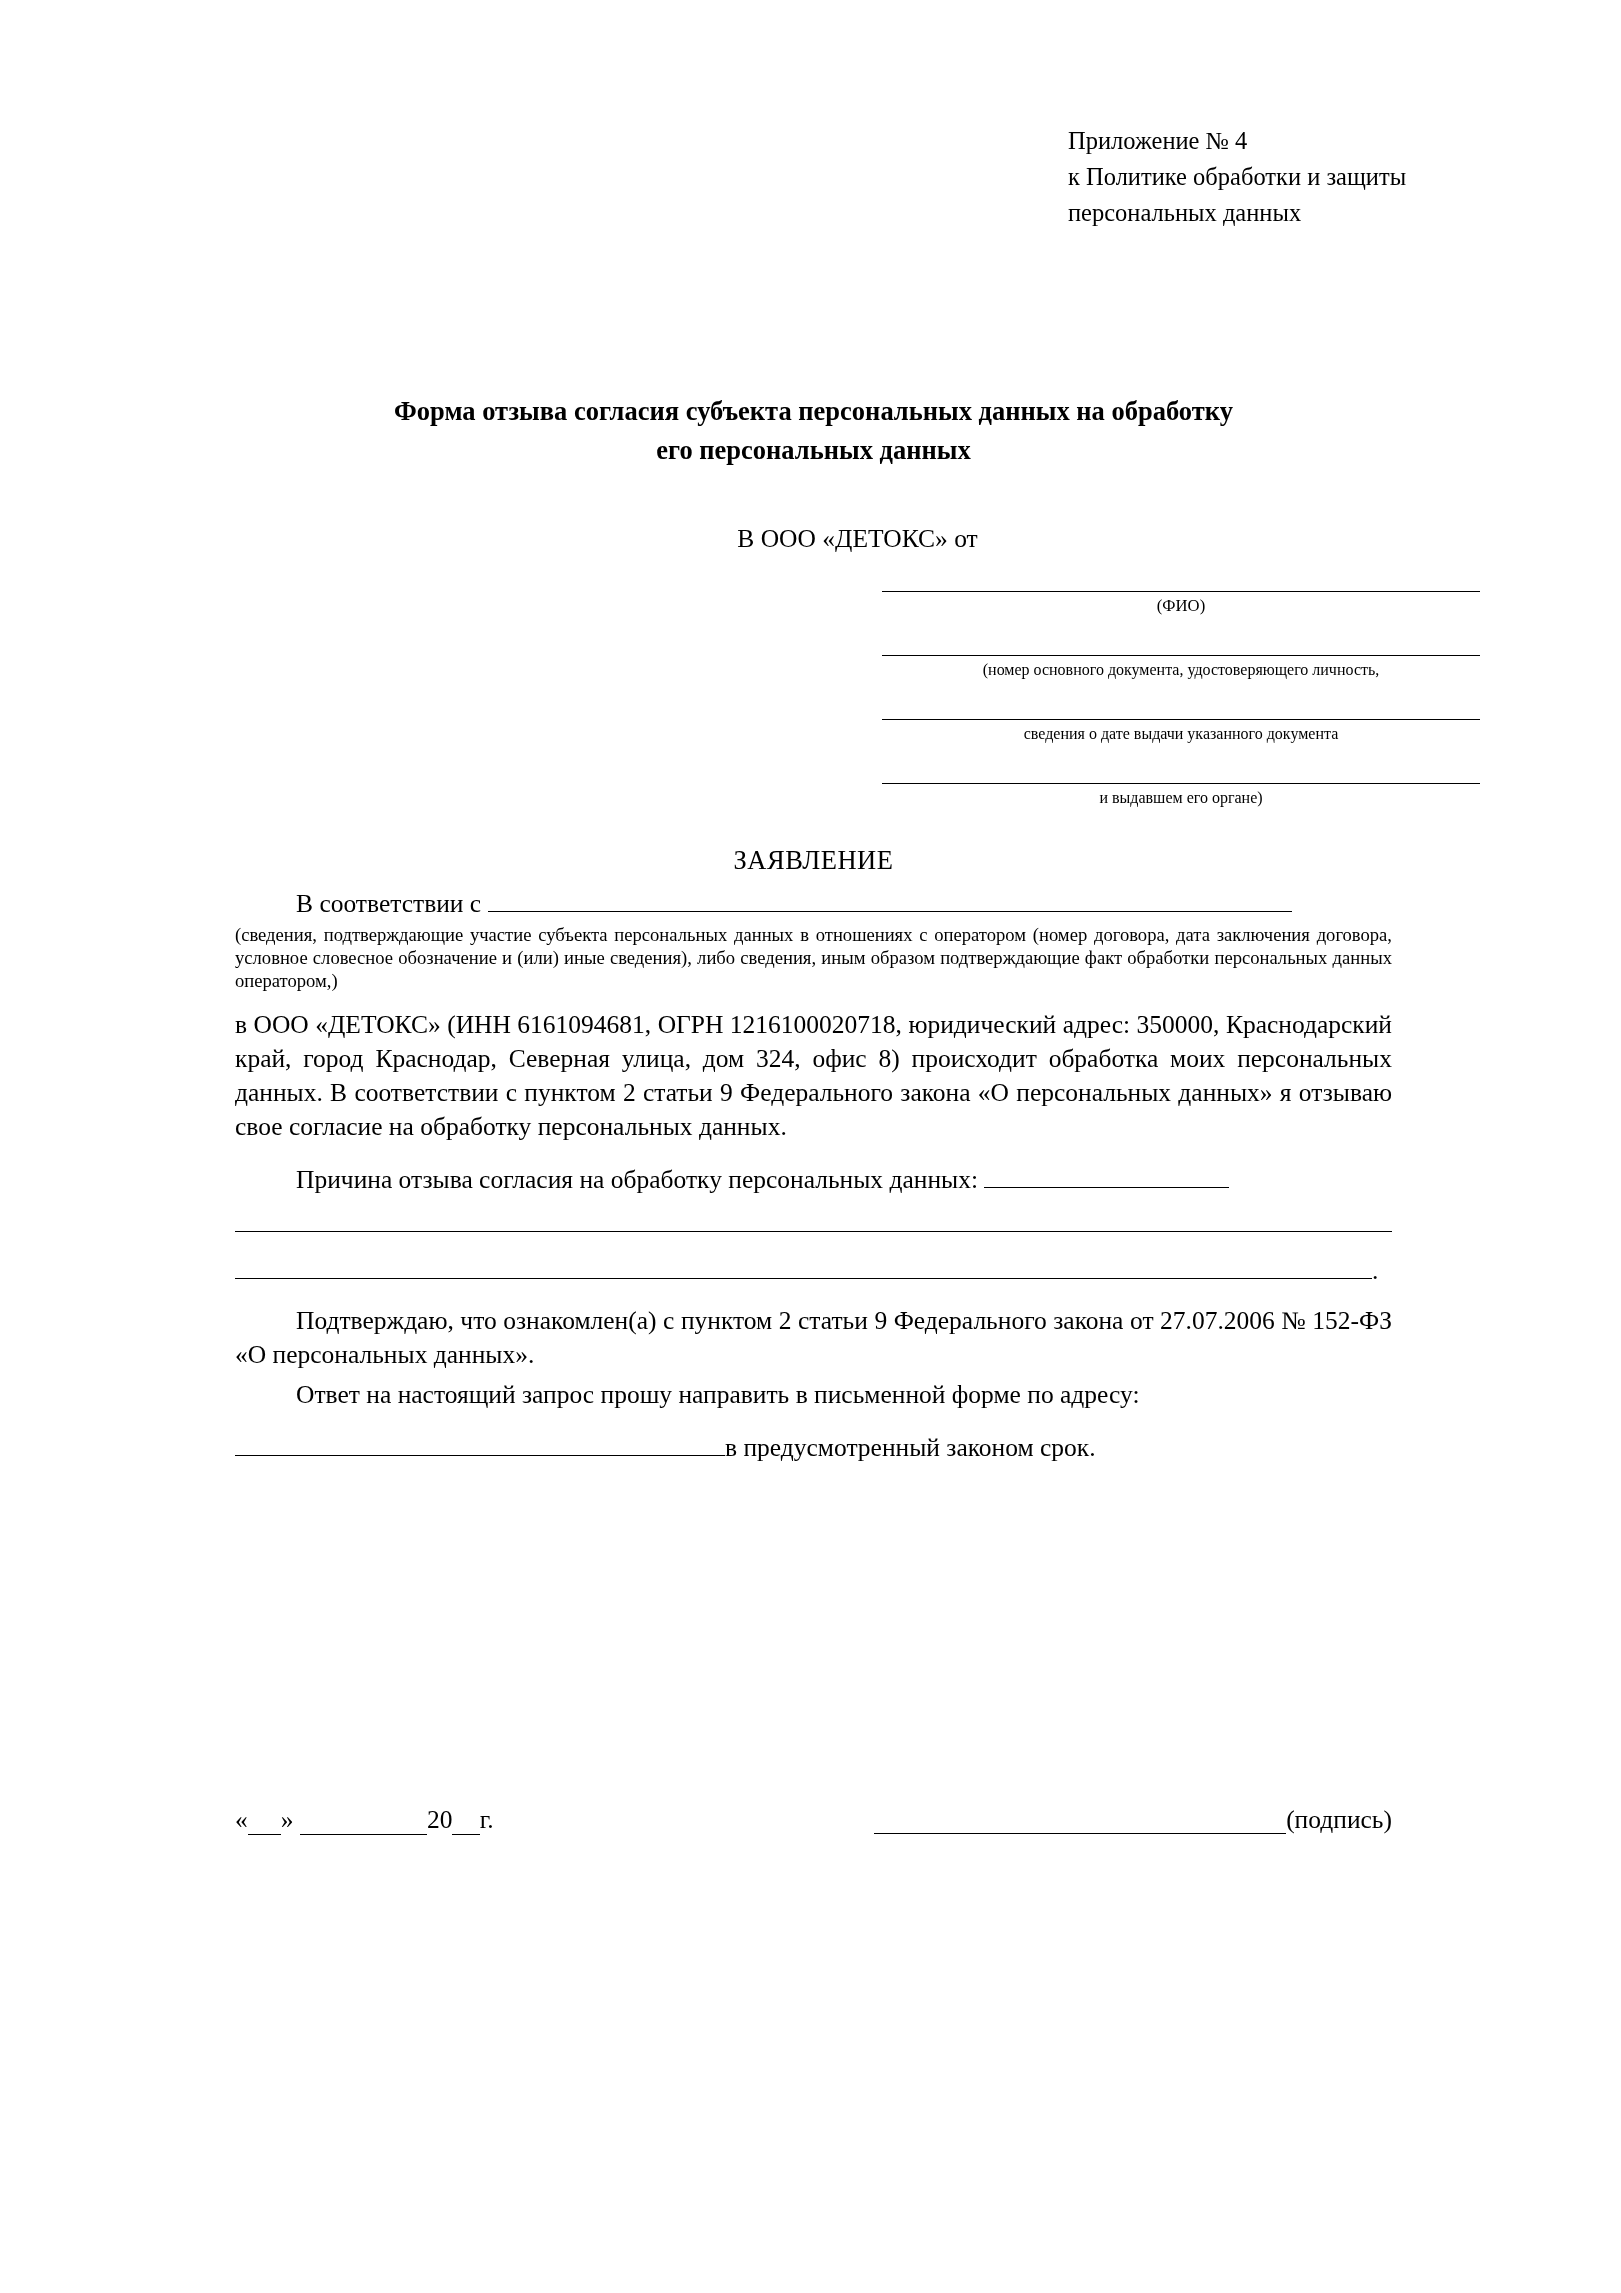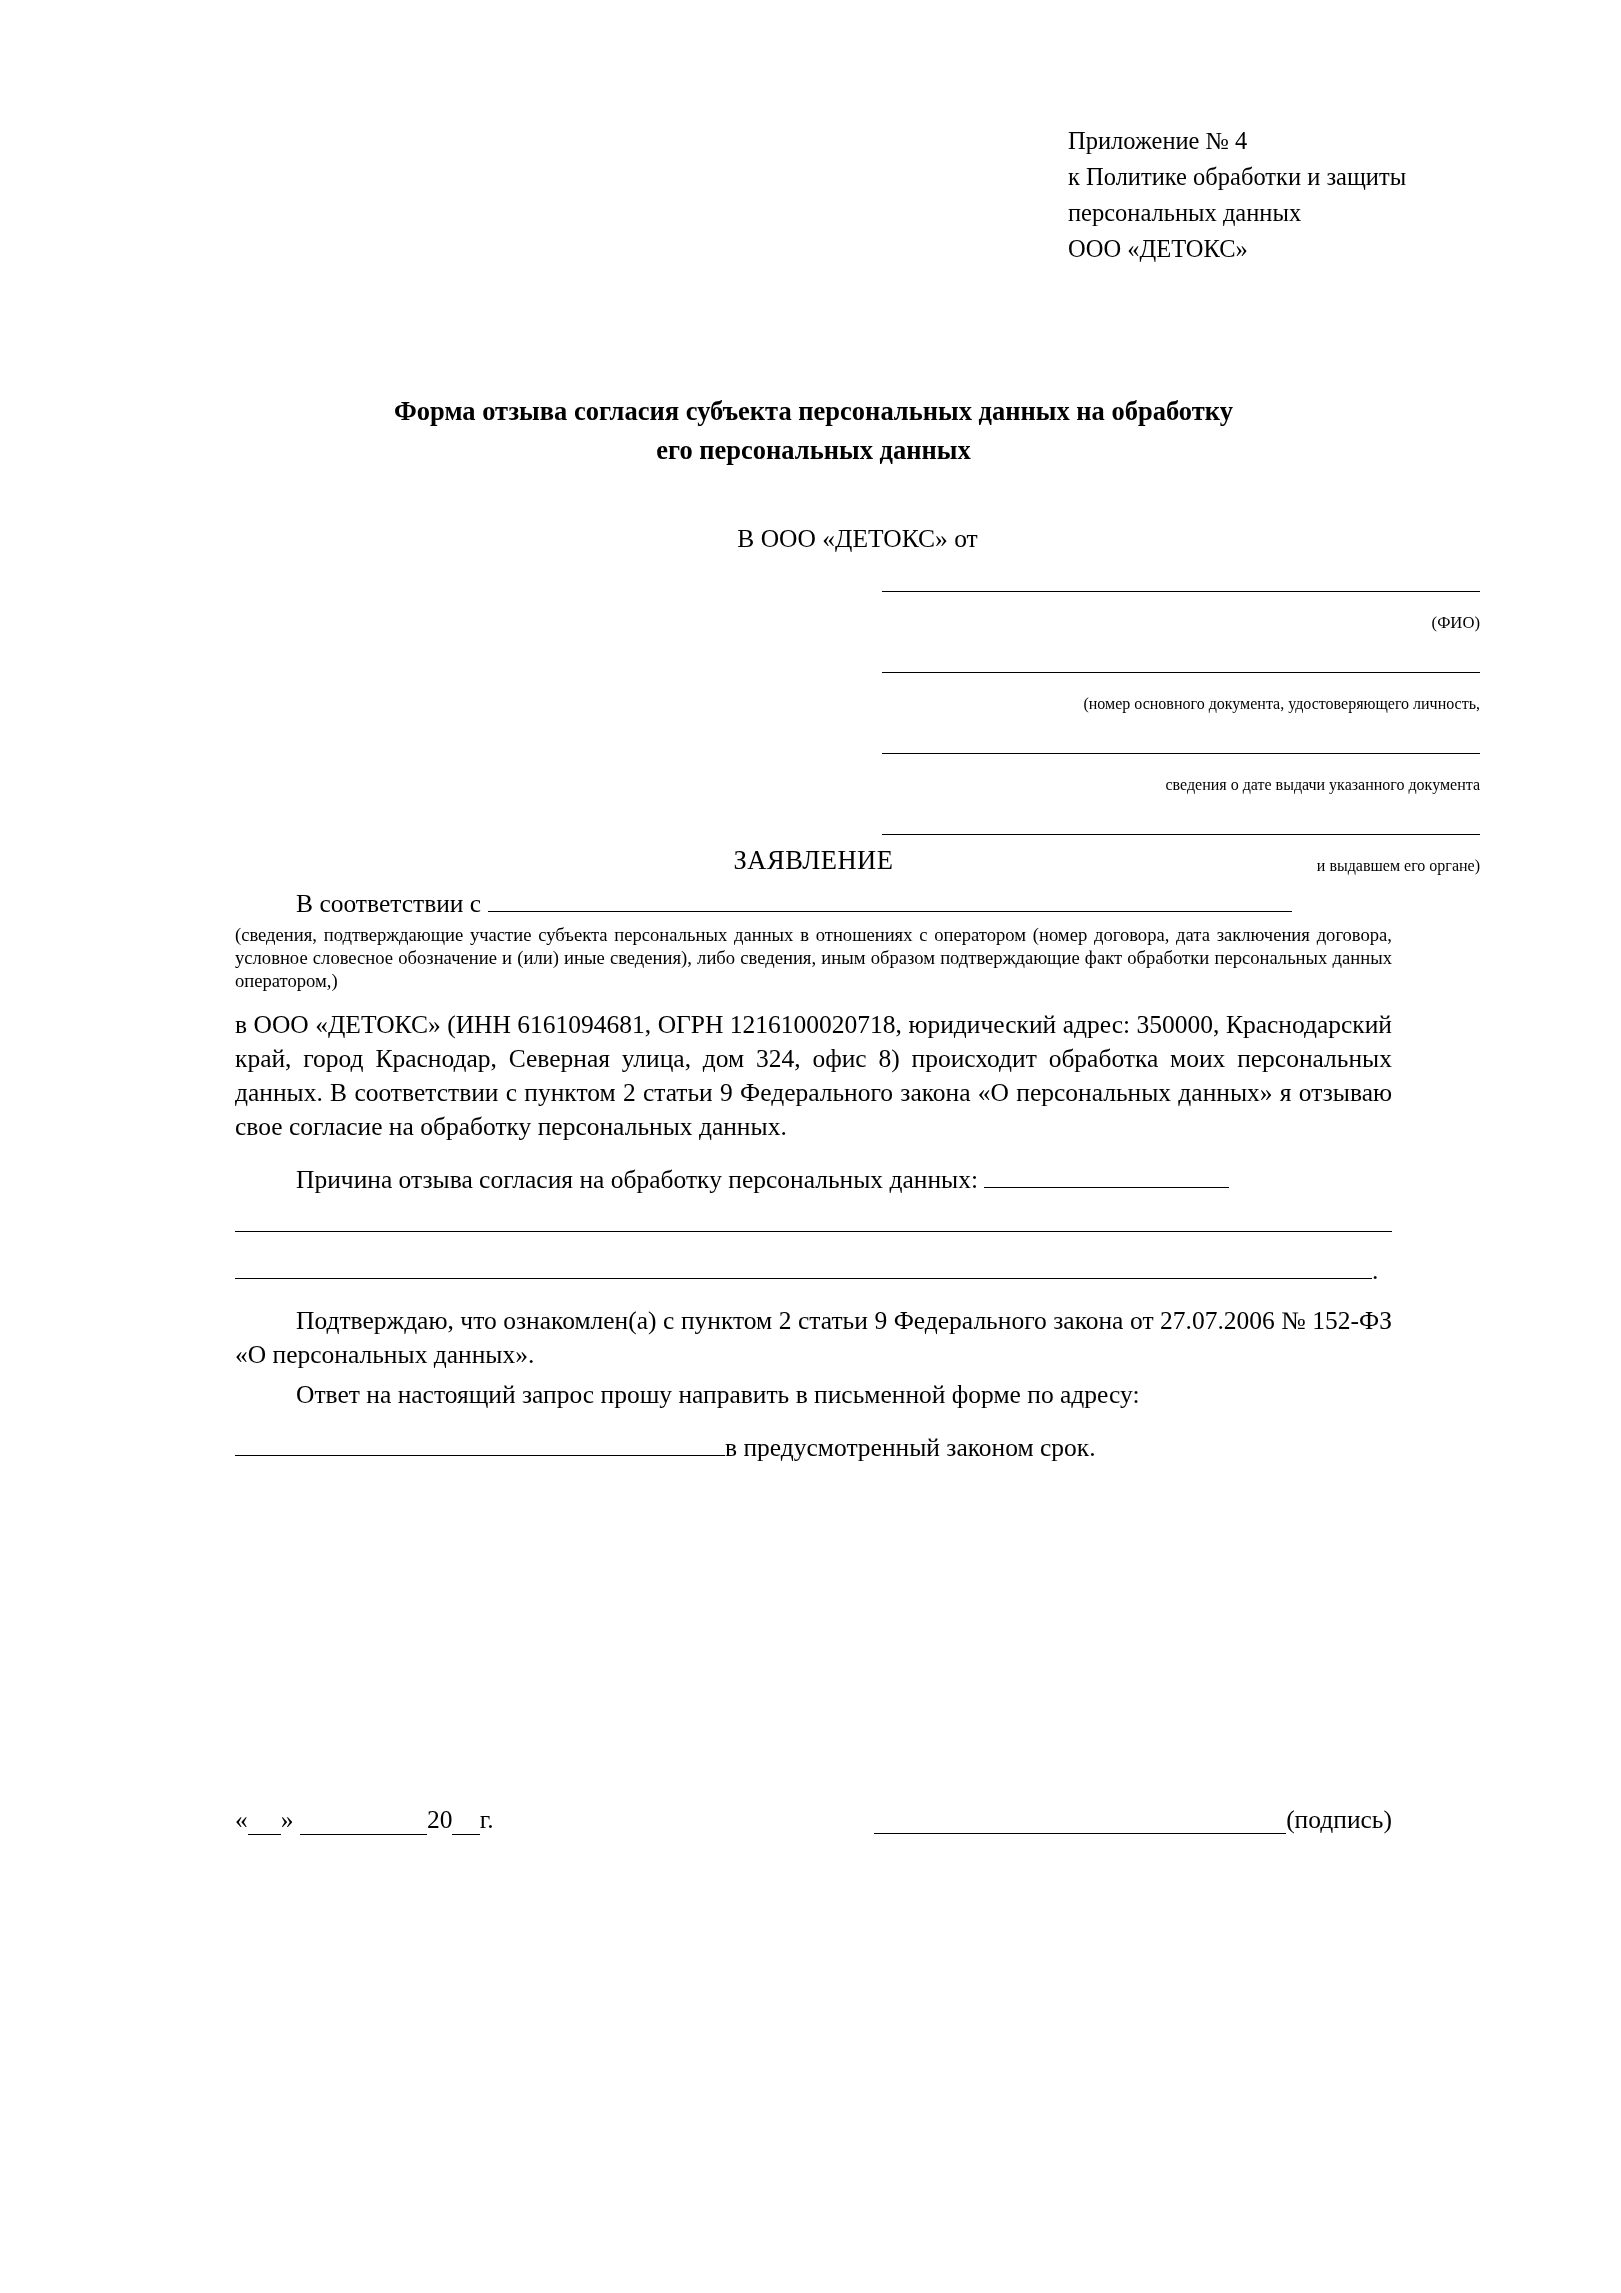--- a/index.html
+++ b/index.html
@@ -66,24 +66,24 @@
     position: relative;
     margin-top: 11.8px;
     margin-left: 647px;
     width: 598px;
   }
   .fill-line {
     border-bottom: 1.6px solid #000;
     height: 25.5px;
   }
   .fill-caption {
-    text-align: right;
+    text-align: center;
     font-size: 16.7px;
     line-height: 23.5px;
-    margin-top: 19px;
+    margin-top: 2px;
   }
   .fill-caption.small {
     font-size: 16px;
   }
 
   
   .statement-heading {
     position: absolute;
     top: 845px;
     left: 235px;
@@ -166,21 +166,20 @@
 </style>
 </head>
 <body>
 
 <div class="page">
 
   <div class="header-block">
     <div>Приложение № 4</div>
     <div>к Политике обработки и защиты</div>
     <div>персональных данных</div>
-    <div>ООО «ДЕТОКС»</div>
   </div>
 
   <div class="doc-title">
     <div>Форма отзыва согласия субъекта персональных данных на обработку</div>
     <div>его персональных данных</div>
   </div>
 
   <div class="addressee">
     <div class="addressee-line1">В ООО «ДЕТОКС» от</div>
 

